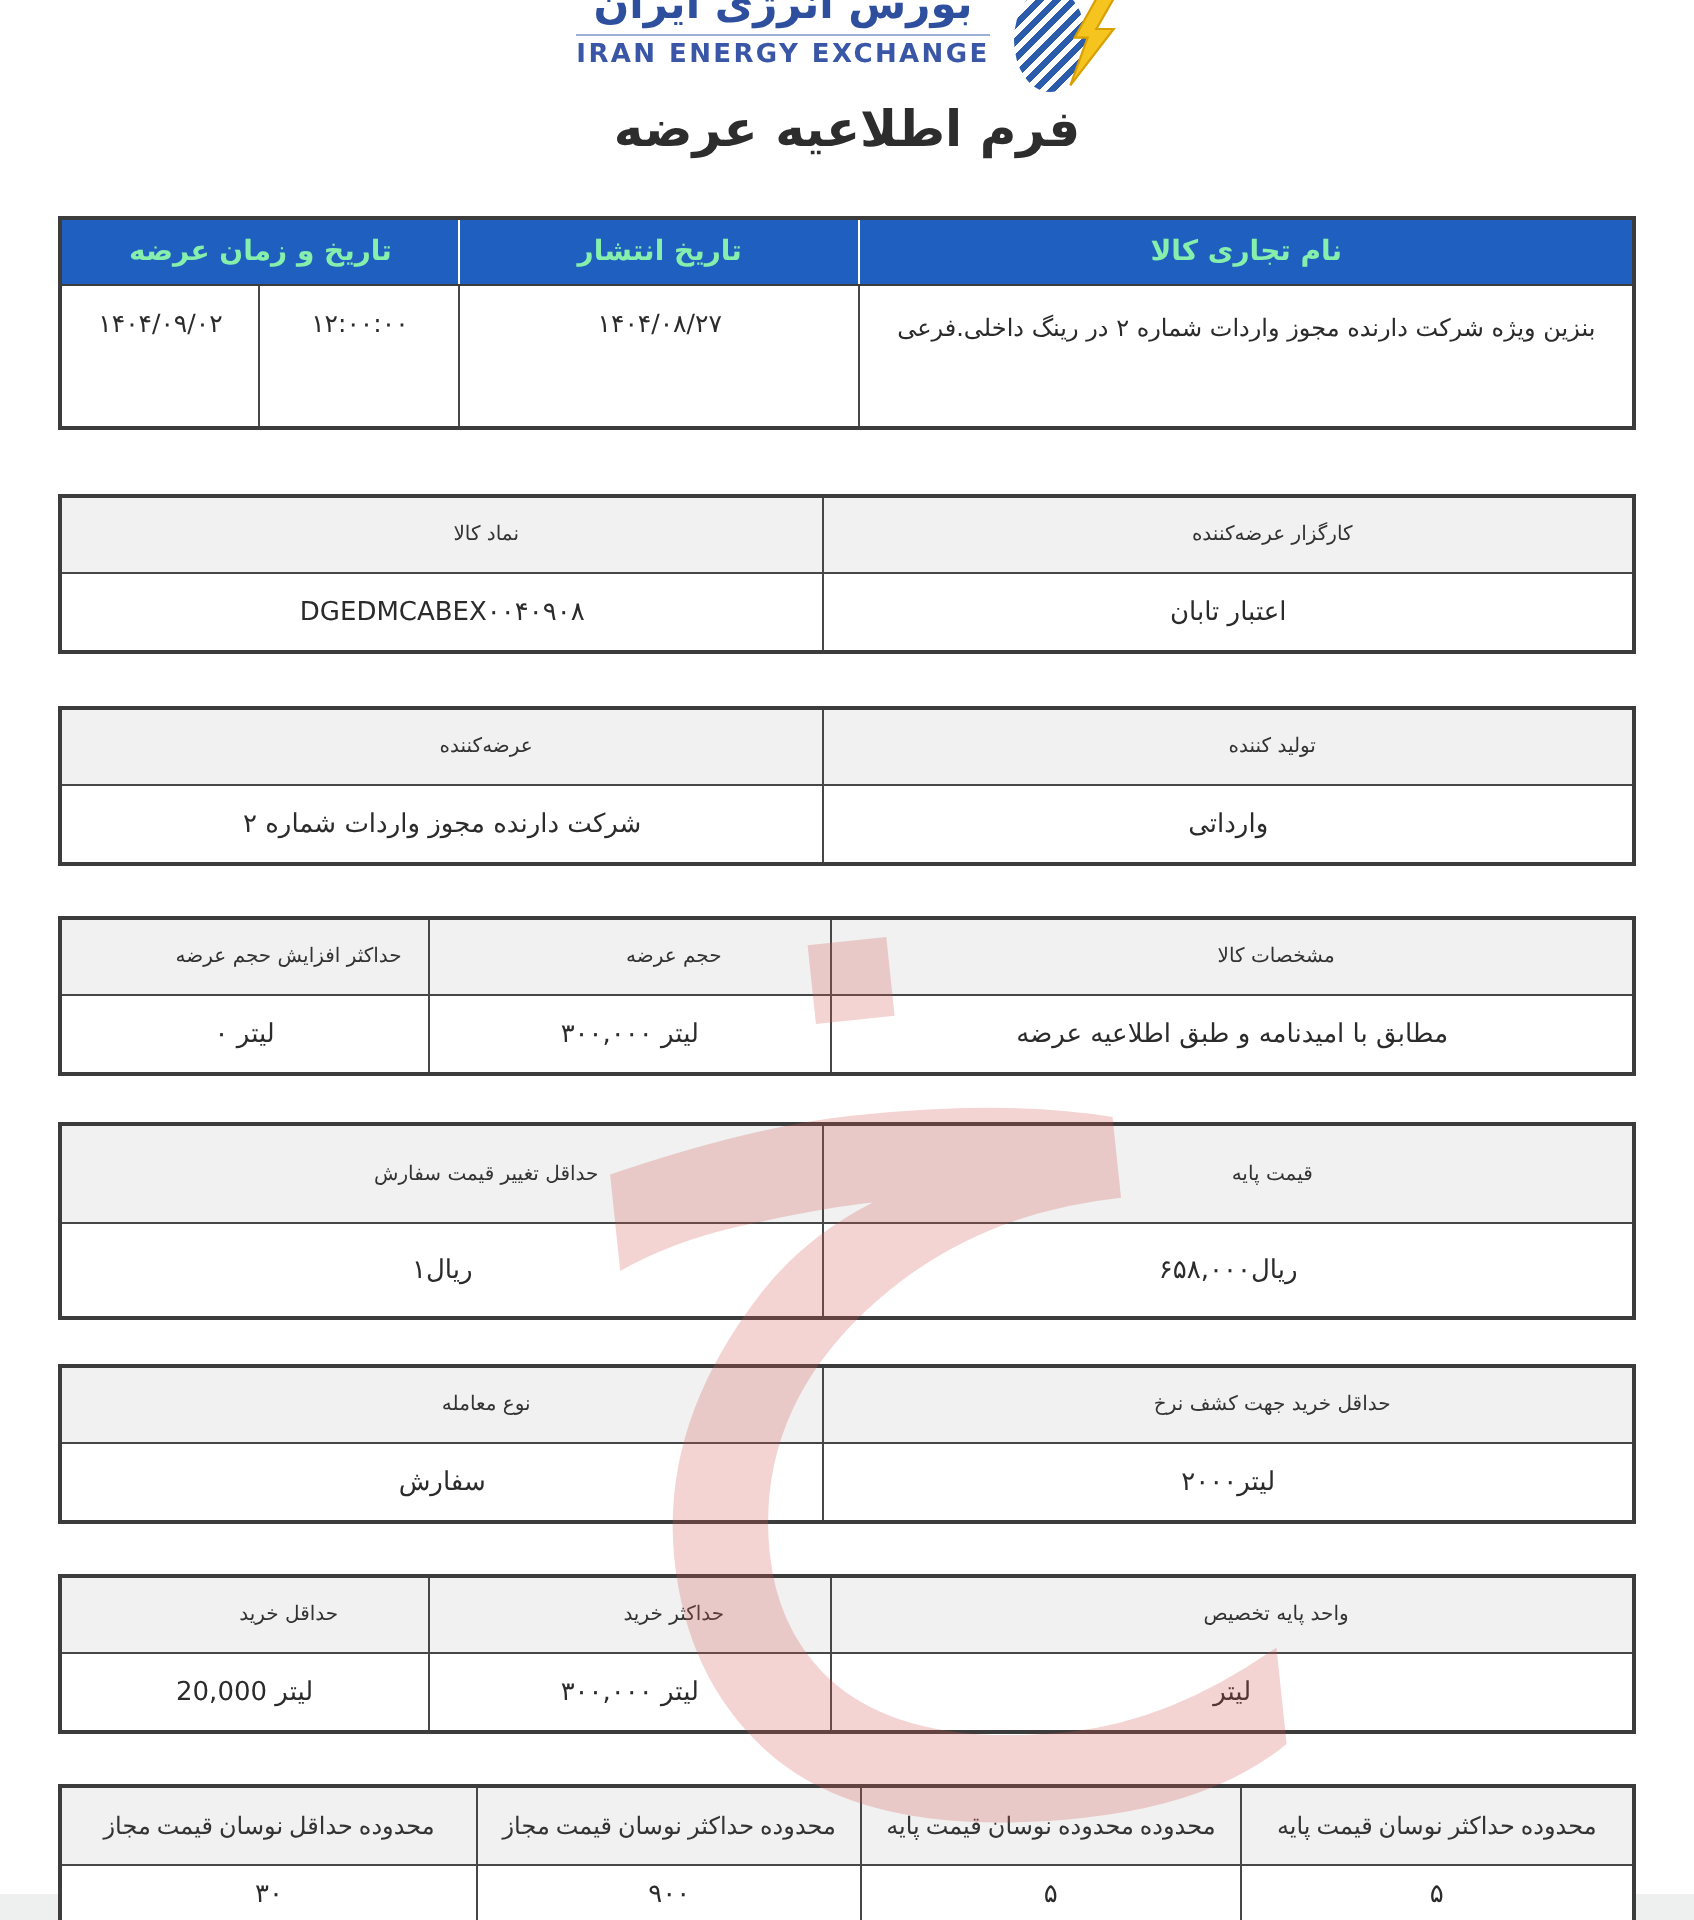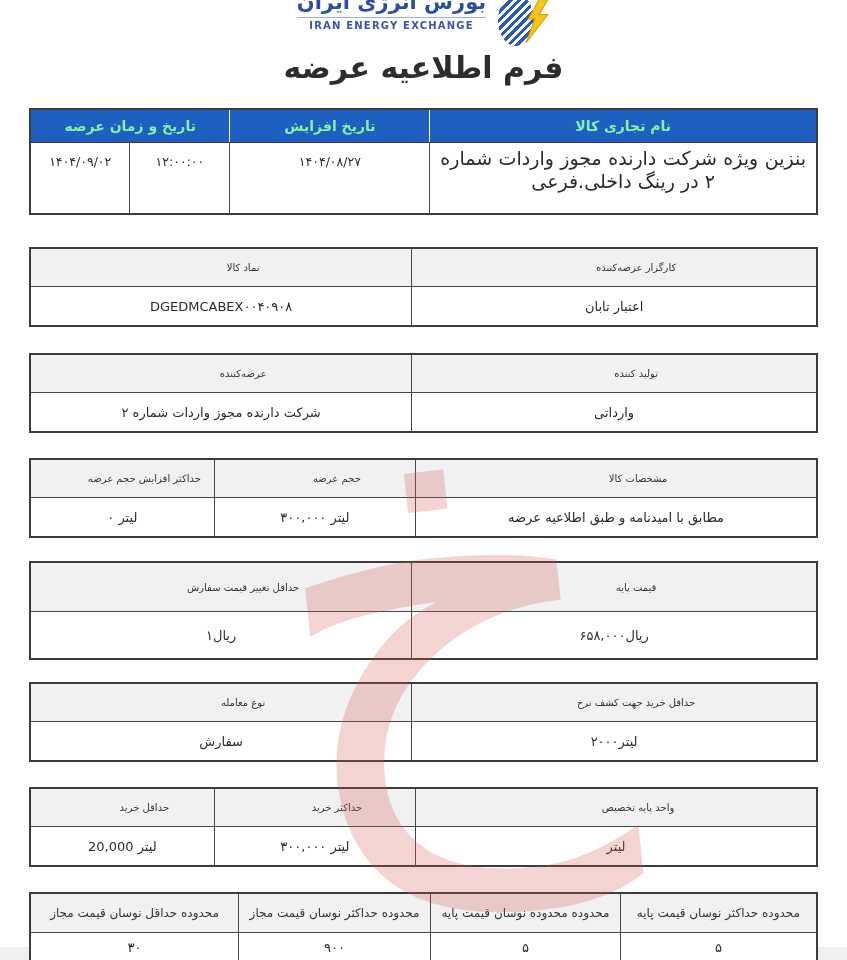--- a/index.html
+++ b/index.html
@@ -15,56 +15,56 @@
     position:absolute;top:-6px;left:0;right:0;
     display:flex;justify-content:center;align-items:flex-start;gap:12px;
     direction:ltr;
   }
   .logo-text{ text-align:center; padding-top:2px;}
   .logo-fa{
     font-size:21px;font-weight:bold;color:#2d4f9e;line-height:24px;
     margin-top:-6px;
   }
   .logo-en{
-    font-size:10px;letter-spacing:1.2px;color:#3a57a7;font-weight:bold;
+    font-size:13px;letter-spacing:1.2px;color:#3a57a7;font-weight:bold;
     border-top:1px solid #9db0d8;margin-top:3px;padding-top:2px;
   }
   .logo-icon{position:relative;width:52px;height:54px;}
   .logo-globe{
     position:absolute;left:0;top:0;width:36px;height:52px;border-radius:50%;
     background:repeating-linear-gradient(135deg,#2b5cab 0 3px,#ffffff 3px 6px);
   }
   .logo-bolt{position:absolute;right:0;top:-2px;}
   .page-title{
     position:absolute;top:50px;left:0;right:0;text-align:center;
-    font-size:30px;font-weight:bold;color:#2d2d2d;
+    font-size:25px;font-weight:bold;color:#2d2d2d;
   }
   
   .tables{position:absolute;left:29px;top:108px;width:789px;z-index:1;}
   table{border-collapse:collapse;width:100%;table-layout:fixed;background:#fff;
         border:2px solid #3c3c3c;}
   td{border:1px solid #474747;text-align:center;font-size:13px;color:#2b2b2b;
      padding:0 4px;overflow:hidden;}
   .hdr-blue td{
     background:#1f5fbf;color:#86efac;font-weight:bold;font-size:14px;height:32px;
     border-left:1px solid #ffffff;border-right:1px solid #ffffff;
     border-bottom:1px solid #3c3c3c;
   }
   .hdr-gray td{
     background:#f1f1f1;color:#333333;font-size:10px;height:37px;padding-left:48px;
   }
   .t1 .body td{height:59px;vertical-align:top;padding-top:11px;font-size:12.5px;}
   .t1 .body td.product-cell{
-    text-align:justify;text-align-last:center;font-size:19px;
-    line-height:23px;padding:4px 10px 0 10px;
+    text-align:justify;text-align-last:center;font-size:12px;
+    line-height:34px;padding:4px 10px 0 10px;
   }
   .t-std .body td{height:38px;}
   .t5 .hdr-gray td{height:48px;}
   .t5 .body td{height:46px;}
-  .t8 .hdr-gray td{height:38px;font-size:12px;padding:0 1px;}
+  .t8 .hdr-gray td{height:38px;font-size:12px;padding:0 1px;font-family:Liberation Serif, serif;}
   .t8 .body td{height:28px;}
   .mb1{margin-bottom:32px;} .mb2{margin-bottom:26px;} .mb3{margin-bottom:25px;}
   .mb4{margin-bottom:23px;} .mb5{margin-bottom:22px;} .mb6{margin-bottom:25px;}
   .mb7{margin-bottom:25px;}
   
   .watermark{
     position:absolute;left:210px;top:310px;width:460px;height:580px;
     z-index:2;pointer-events:none;
     display:flex;align-items:center;justify-content:center;
     font-size:540px;line-height:540px;
@@ -103,21 +103,21 @@
   <table class="t1 mb1">
     <colgroup>
         <col style="width:49.2%">
         <col style="width:25.4%">
         <col style="width:12.7%">
         <col style="width:12.7%">
       </colgroup>
     <tbody>
         <tr class="hdr-blue">
       <td>نام تجاری کالا</td>
-      <td>تاریخ افزایش</td>
+      <td>تاریخ انتشار</td>
       <td colspan="2">تاریخ و زمان عرضه</td>
     </tr>
     <tr class="body">
       <td class="product-cell">بنزین ویژه شرکت دارنده مجوز واردات شماره ۲ در رینگ داخلی.فرعی</td>
       <td>۱۴۰۴/۰۸/۲۷</td>
       <td>۱۲:۰۰:۰۰</td>
       <td>۱۴۰۴/۰۹/۰۲</td>
     </tr>
   </tbody>
     </table>

